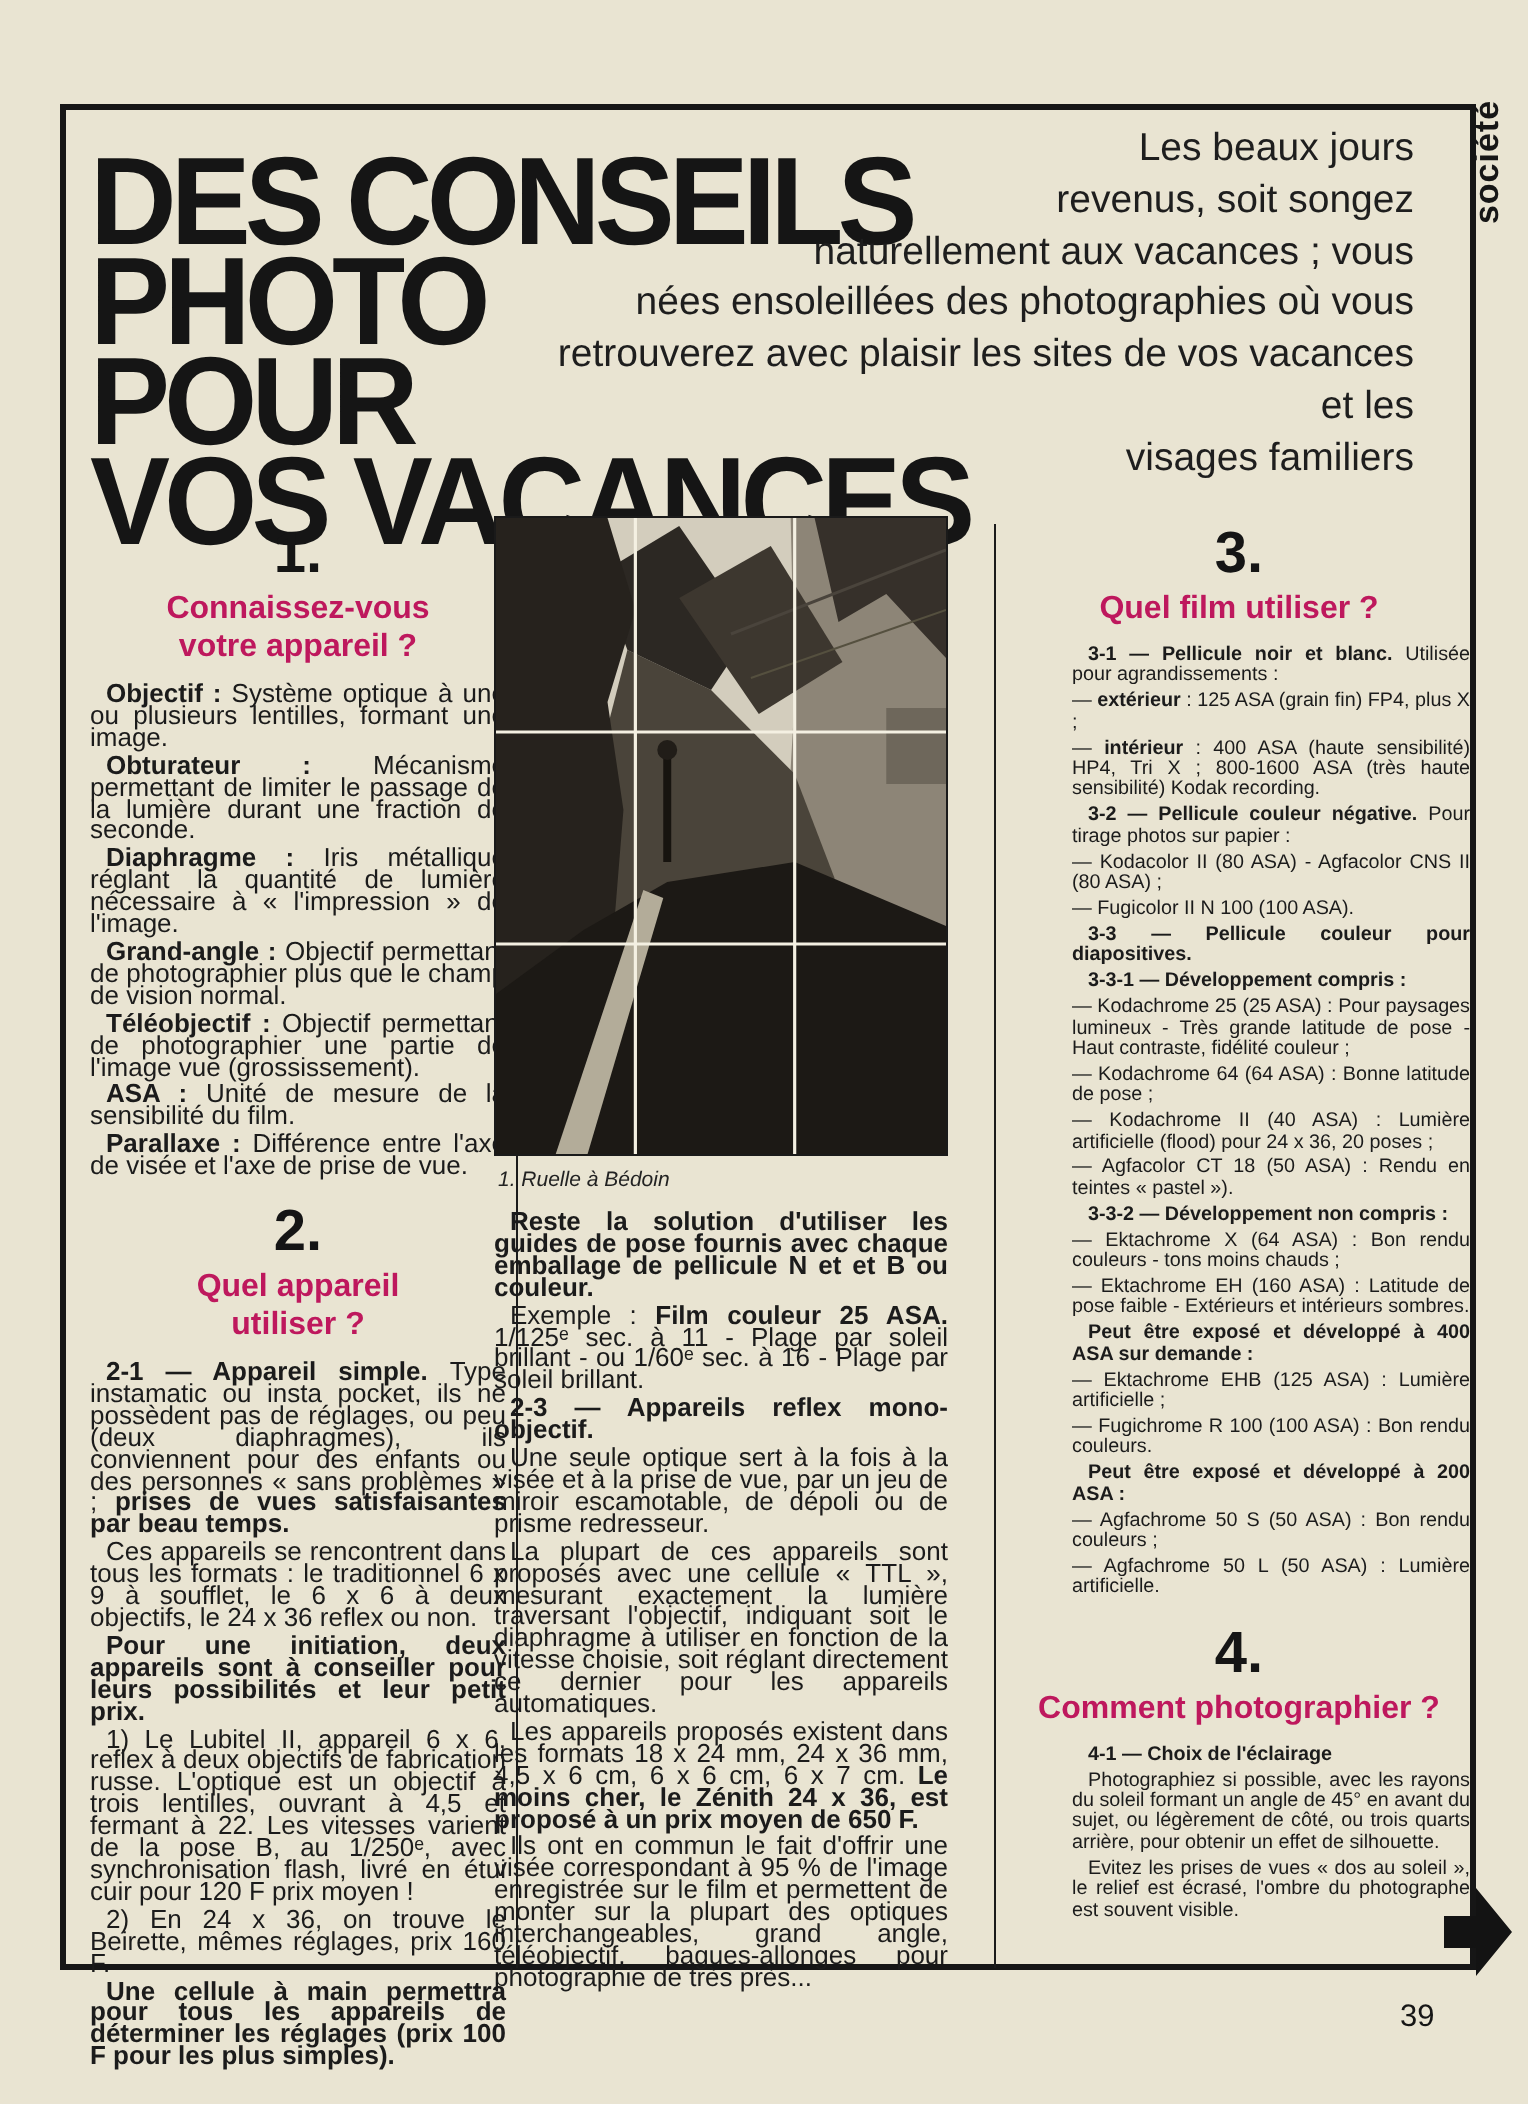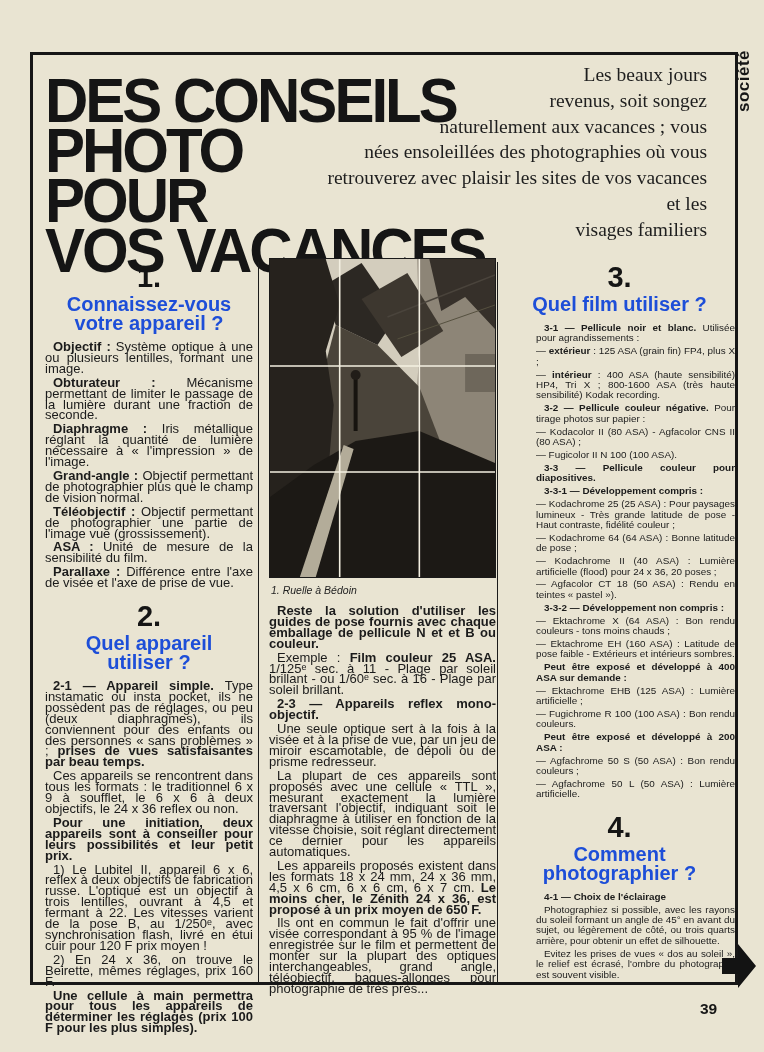--- a/index.html
+++ b/index.html
@@ -27,41 +27,41 @@
   
   .title{position:absolute;left:12px;top:20px;}
   .title-line{
     font-weight:bold;font-size:60px;line-height:50px;
     letter-spacing:-3px;color:#151515;white-space:nowrap;
     transform:scaleY(1.04);transform-origin:top left;
   }
   
   .intro{
     position:absolute;right:28px;top:7px;width:440px;
-    text-align:right;font-size:19.5px;line-height:25.8px;color:#1e1e1e;font-family:Liberation Serif, serif;
+    text-align:right;font-size:19.5px;line-height:25.8px;color:#1e1e1e;
   }
   
   .col{position:absolute;top:207px;}
   .col1{left:12px;width:208px;}
-  .col2{left:236px;width:227px;top:203px;}
+  .col2{left:214px;width:227px;top:203px;}
   .col3{left:471px;width:231px;}
   .vdiv{
     position:absolute;top:207px;width:0;height:722px;
     border-left:1.6px solid #1b1b1b;
   }
   .vdiv1{left:225px;}
   .vdiv2{left:464px;}
   .sec-num{
     text-align:center;font-weight:bold;font-size:29px;line-height:31px;
     color:#151515;margin-bottom:2px;
   }
   .sec-num.mid{margin-top:12px;}
   .sec-title{
-    text-align:center;font-weight:bold;font-size:20px;line-height:19px;
-    color:#1d4ed8;white-space:pre-line;margin-bottom:9px;
+    text-align:center;font-weight:bold;font-size:16px;line-height:19px;
+    color:#be185d;white-space:pre-line;margin-bottom:9px;
   }
   .paras p{
     margin:0 0 3px 0;
     font-size:13px;line-height:10.9px;
     text-align:justify;text-indent:8px;
   }
   .paras p.dash{text-indent:0;}
   .col3 .paras p{font-size:9.9px;line-height:10.4px;margin-bottom:2.5px;margin-left:32px;}
   .paras b{font-weight:bold;}
   
@@ -72,21 +72,21 @@
   .photo-frame svg{display:block;width:100%;height:100%;}
   .photo-caption{
     font-style:italic;font-size:10.5px;margin:6px 0 0 2px;color:#222;
   }
   .col2 .paras{margin-top:10px;}
   
   .arrow{position:absolute;left:722px;top:944px;width:34px;height:44px;}
   
   .page-number{
     position:absolute;left:700px;top:1000px;
-    font-weight:bold;font-size:15.5px;color:#161616;
+    font-weight:normal;font-size:15.5px;color:#161616;
   }
 </style>
 </head>
 <body>
 
 <div class="societe">société</div>
 
 <div class="main-box">
 
   <div class="title">

